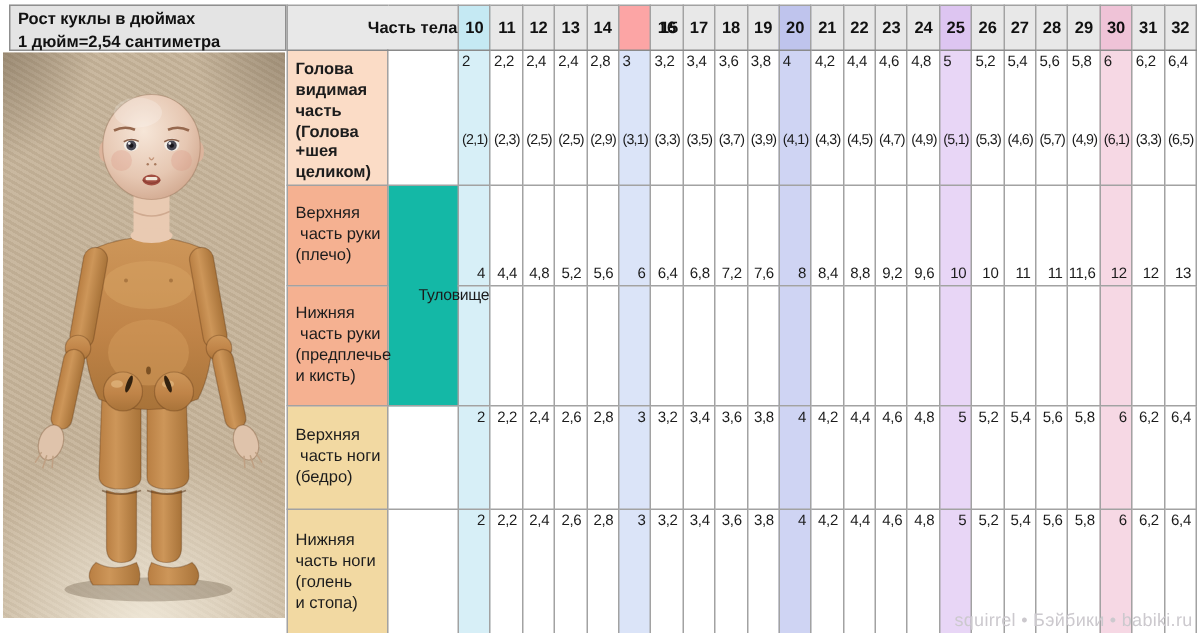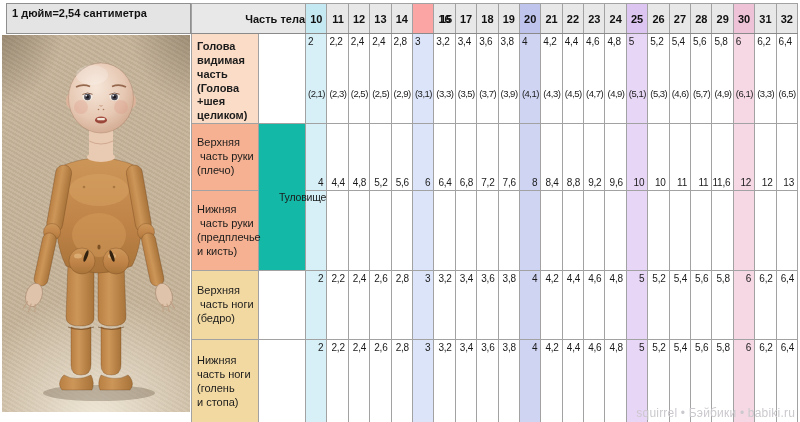--- a/index.html
+++ b/index.html
@@ -59,20 +59,21 @@
     position:absolute;right:5px;bottom:2px;z-index:3;
     font-size:12px;color:#ccc9ce;letter-spacing:0.2px;
   }
 </style>
 </head>
 <body>
 
 <div class="stage">
 
   <div class="title-block">
+    <div>Рост куклы в дюймах</div>
     <div>1 дюйм=2,54 сантиметра</div>
   </div>
 
   <div class="photo">
     <svg width="188" height="377" viewBox="0 0 188 377" xmlns="http://www.w3.org/2000/svg">
       <defs>
         <radialGradient id="gHead" cx="42%" cy="35%" r="75%">
           <stop offset="0" stop-color="#f6e6d8"></stop>
             <stop offset="0.6" stop-color="#e6c7b2"></stop>
             <stop offset="1" stop-color="#cda288"></stop>

